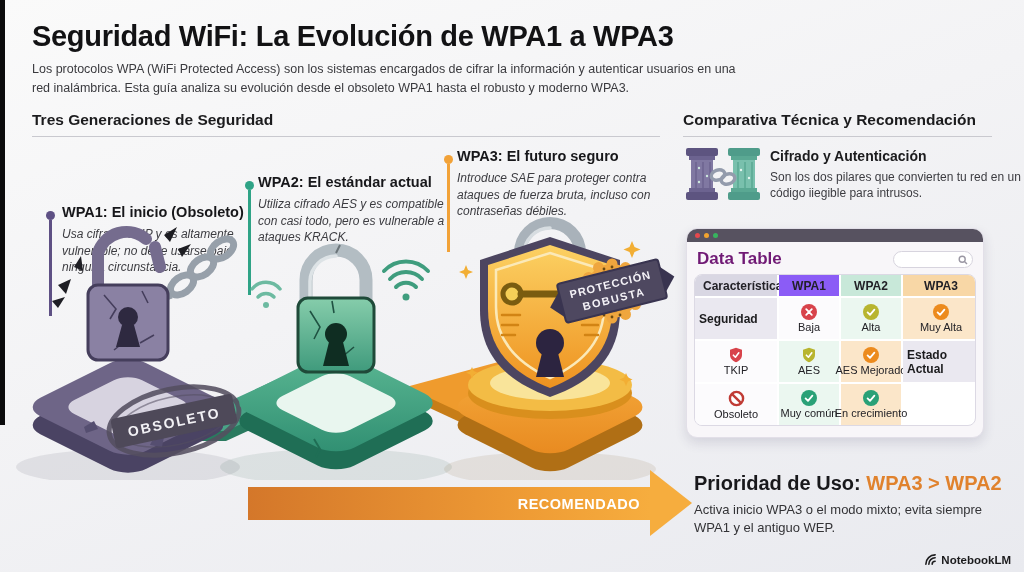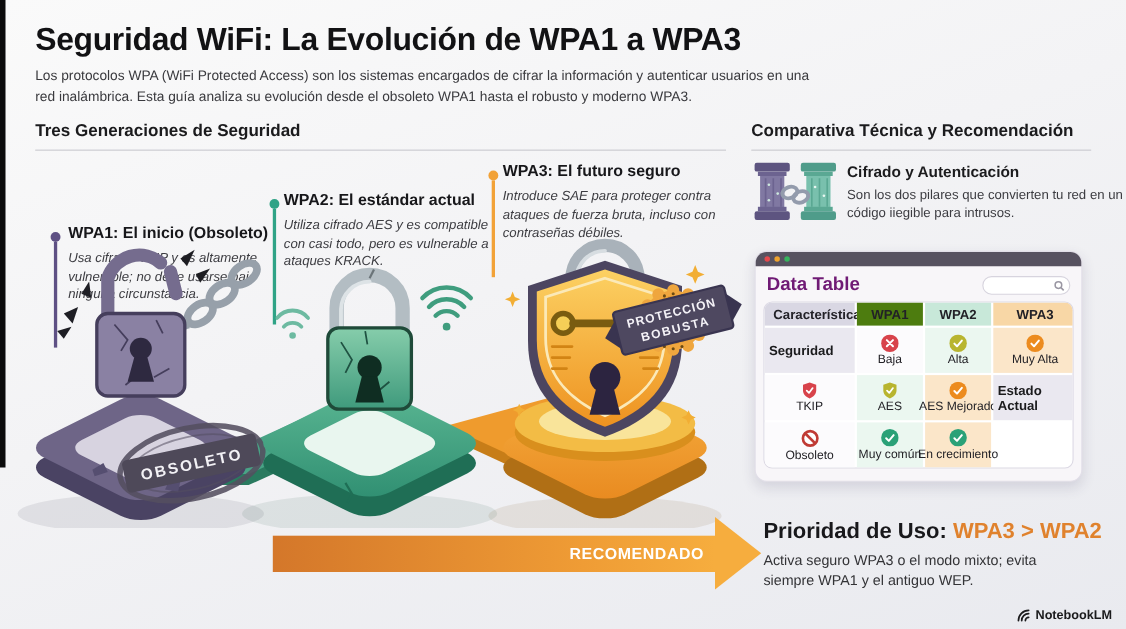--- a/index.html
+++ b/index.html
@@ -26,21 +26,21 @@
   .tl-r{background:#e5484d}.tl-y{background:#f0a32e}.tl-g{background:#37b45e}
   .win-head{display:flex;justify-content:space-between;align-items:center;padding:7px 10px 5px 10px;}
   .win-title{font-size:17px;font-weight:800;color:#701a75;}
   .search{position:relative;width:80px;height:17px;border:1px solid #d7d4de;border-radius:9px;background:#fff;box-sizing:border-box;}
   .search input{position:absolute;left:6px;top:1px;width:56px;height:13px;border:0;outline:0;font-size:10px;background:transparent;}
   .search svg{position:absolute;right:4px;top:3px;}
   .table{display:grid;grid-template-columns:82px 60px 60px 76px;gap:2px;background:#fff;
     margin:0 7px;border:1px solid #dcd9e4;border-radius:8px;overflow:hidden;}
   .th{height:21px;display:flex;align-items:center;justify-content:center;font-size:12px;font-weight:700;color:#222127;}
   .th.c0{background:#d9d7e3;justify-content:flex-start;padding-left:8px;}
-  .th.c1{background:#4d7c0f}.th.c2{background:#c8e8d9}.th.c3{background:#f8d7a6}
+  .th.c1{background:#8b5cf6}.th.c2{background:#c8e8d9}.th.c3{background:#f8d7a6}
   .td{height:41px;display:flex;flex-direction:column;align-items:center;justify-content:center;gap:1px;}
   .td.c0{background:#eae8f0;align-items:flex-start;justify-content:center;padding-left:4px;font-size:12px;font-weight:700;box-sizing:border-box;}
   .td.c1{background:#fcfbfd}.td.c2{background:#ebf7f0}.td.c3{background:#fbe6c9}
   .cell-label{font-size:11px;font-weight:500;color:#232227;white-space:nowrap;}
   
   .arrow-shaft{left:248px;top:487px;width:402px;height:33px;background:linear-gradient(90deg,#d4772a,#ef9c35 70%,#f6ad3e);}
   .arrow-head{left:650px;top:470px;width:0;height:0;border-top:33px solid transparent;border-bottom:33px solid transparent;border-left:42px solid #f6ad3e;}
   .arrow-label{position:absolute;right:10px;top:50%;transform:translateY(-50%);font-size:14.5px;font-weight:700;color:#fff;letter-spacing:.5px;}
   .prio-title{left:694px;top:472px;font-size:20px;font-weight:800;color:#18181b;white-space:nowrap;}
   .prio-title .hl{color:#e0822d;}
@@ -393,21 +393,21 @@
       </div>
     </div>
   </div>
 
   <div class="arrow-shaft abs">
     <span class="arrow-label">RECOMENDADO</span>
   </div>
   <div class="arrow-head abs"></div>
 
   <div class="prio-title abs"><span>Prioridad de Uso: </span><span class="hl">WPA3 &gt; WPA2</span></div>
-  <p class="prio-body abs">Activa seguro WPA3 o el modo mixto; evita siempre WPA1 y el antiguo WEP.</p>
+  <p class="prio-body abs">Activa inicio WPA3 o el modo mixto; evita siempre WPA1 y el antiguo WEP.</p>
 
   <div class="footer abs">
     <svg width="13" height="13" viewBox="0 0 14 14">
       <path d="M2,12 A10,10 0 0 1 12,2" fill="none" stroke="#1c1c1e" stroke-width="1.7" stroke-linecap="round"></path>
       <path d="M5.2,12 A6.8,6.8 0 0 1 12,5.2" fill="none" stroke="#1c1c1e" stroke-width="1.7" stroke-linecap="round"></path>
       <path d="M8.8,12 A3.2,3.2 0 0 1 12,8.8" fill="none" stroke="#1c1c1e" stroke-width="1.7" stroke-linecap="round"></path>
     </svg>
     <span>NotebookLM</span>
   </div>
 </div>

